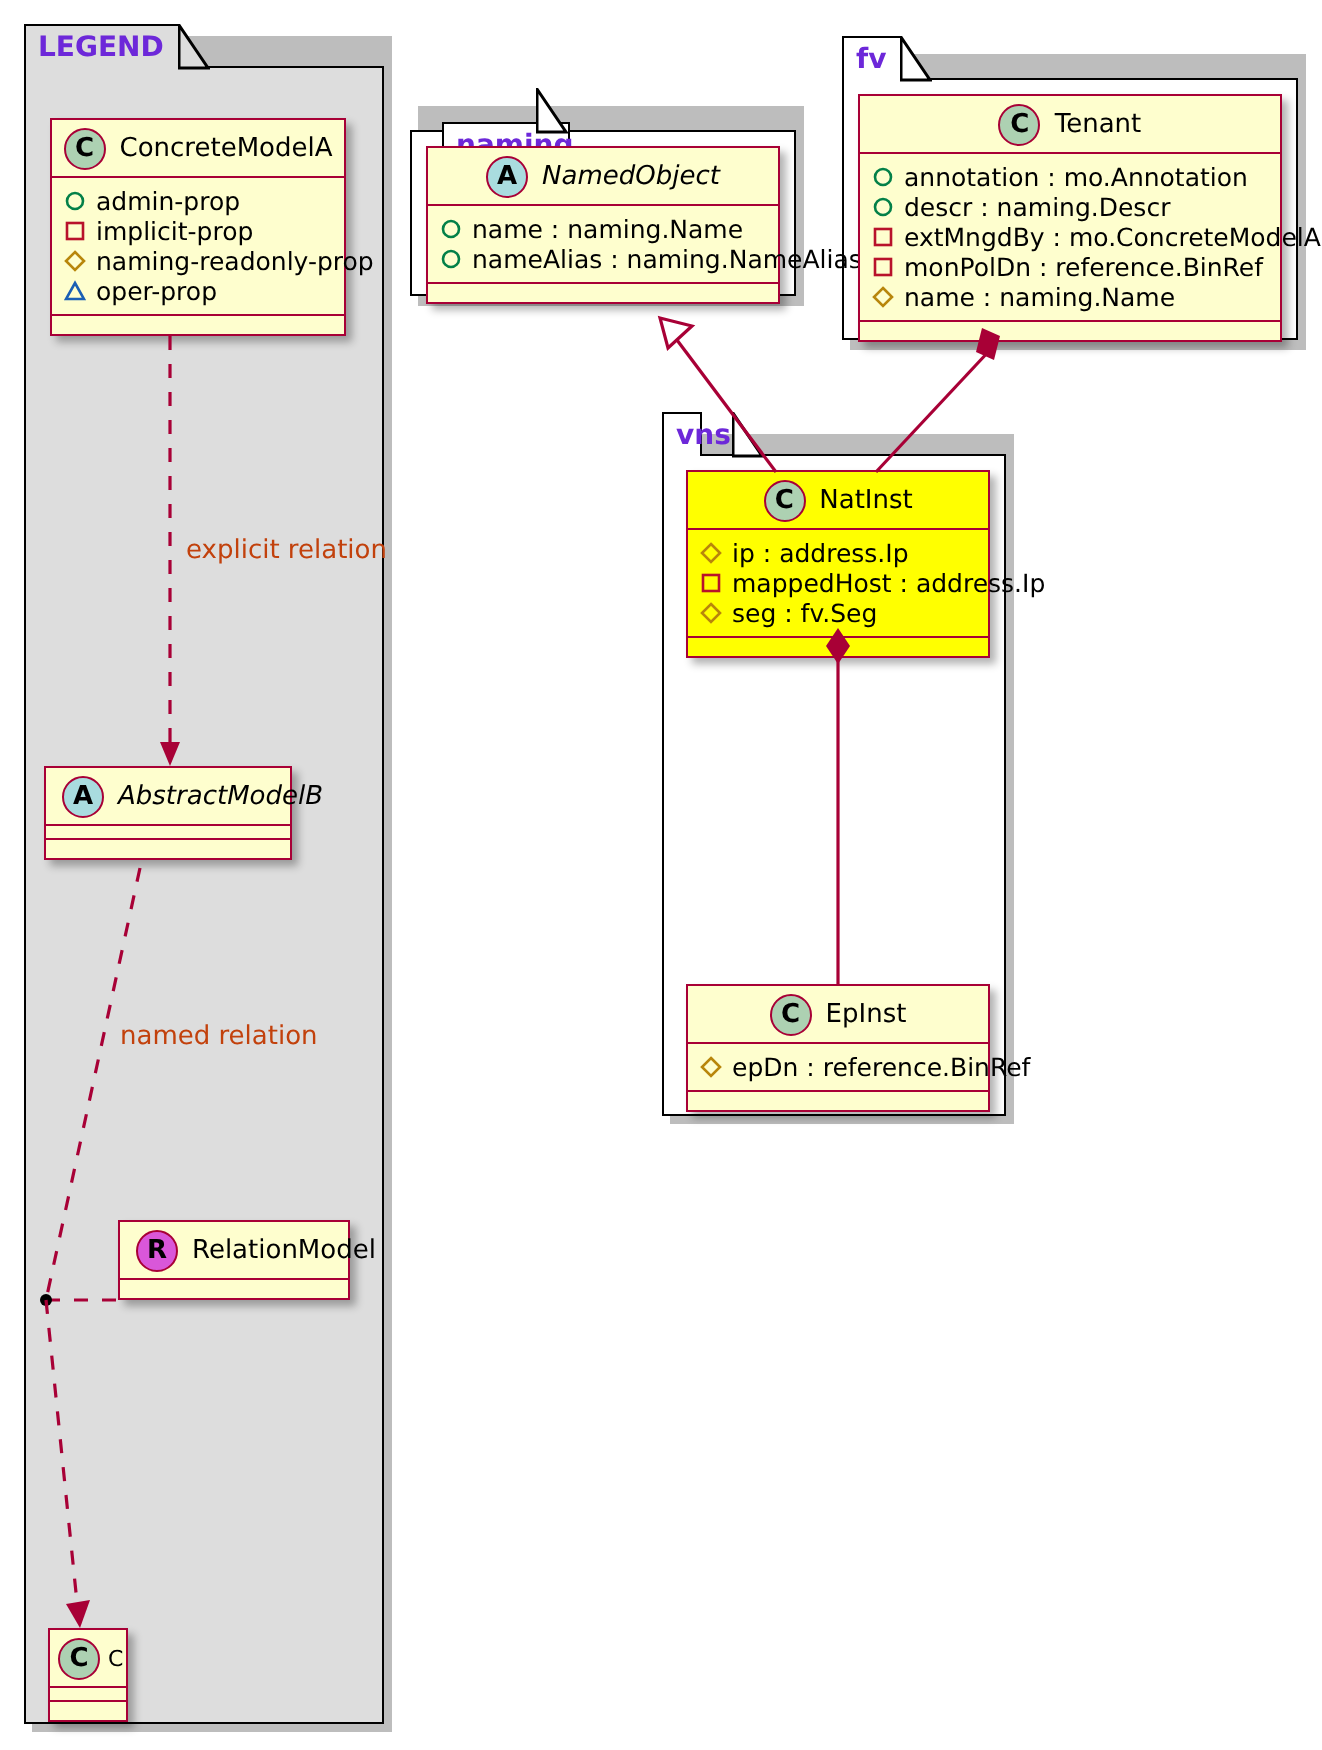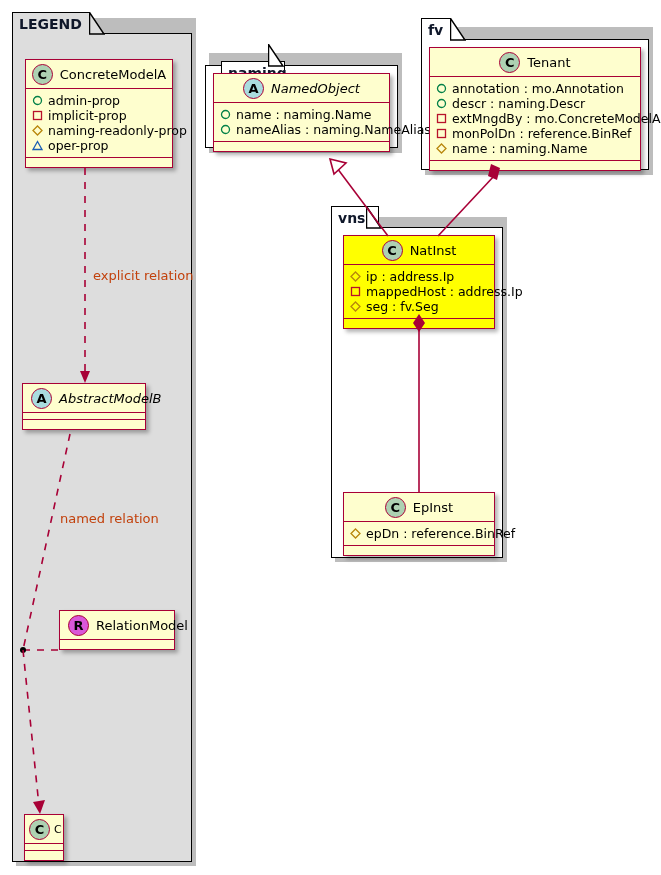--- a/index.html
+++ b/index.html
@@ -22,21 +22,21 @@
     height: 22px;
     box-sizing: border-box;
     border: 1.5px solid #000000;
     border-bottom: none;
     background: inherit;
     display: flex;
     align-items: center;
     padding: 0 4px 0 6px;
     font-size: 14px;
     font-weight: bold;
-    color: #0f172a;
+    color: #6d28d9;
     line-height: 1;
     z-index: 3;
   }
   .pkg-tab-slant {
     position: absolute;
     top: 0;
     height: 22px;
     width: 14px;
     z-index: 3;
   }
@@ -330,21 +330,21 @@
               <polygon points="5.5,1 10,5.5 5.5,10 1,5.5" fill="none" stroke="#B8860B" stroke-width="1.3"></polygon>
             </svg>
         </span>
         <span>name : naming.Name</span>
       </div>
     </div>
     <div class="cls-footer"></div>
   </div>
 
   <div class="pkg-shadow" style="left:335px; top:217px; width:172px; height:345px;"></div>
-  <div class="pkg-tab" style="left:331px; top:206px; width:48px; background:#FFFFFF;">
+  <div class="pkg-tab" style="left:331px; top:206px; width:20px; background:#FFFFFF;">
     <span>vns</span>
   </div>
   <svg class="pkg-tab-slant" style="left:366px; top:206px; width:16px; height:23px;">
     <polygon points="0.5,0.5 15,22 0.5,22" fill="#FFFFFF" stroke="#000000" stroke-width="1.5"></polygon>
   </svg>
   <div class="pkg-body" style="left:331px; top:227px; width:172px; height:331px; background:#FFFFFF;"></div>
 
   <svg class="edge" style="left:0; top:0; width:661px; height:875px;">
     <line x1="388" y1="236" x2="337" y2="168" stroke="#A80036" stroke-width="1.6"></line>
     <polygon points="330,159 346,163 334,174" fill="#FFFFFF" stroke="#A80036" stroke-width="1.6"></polygon>

